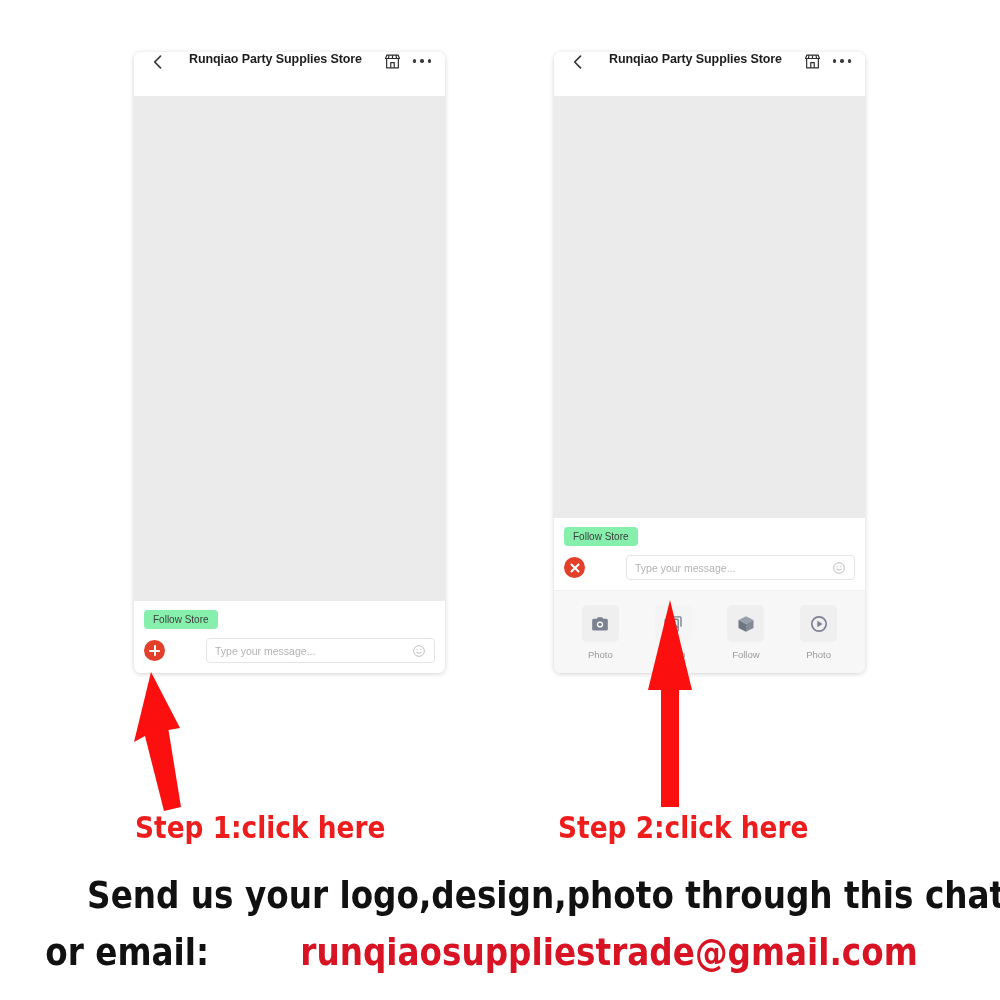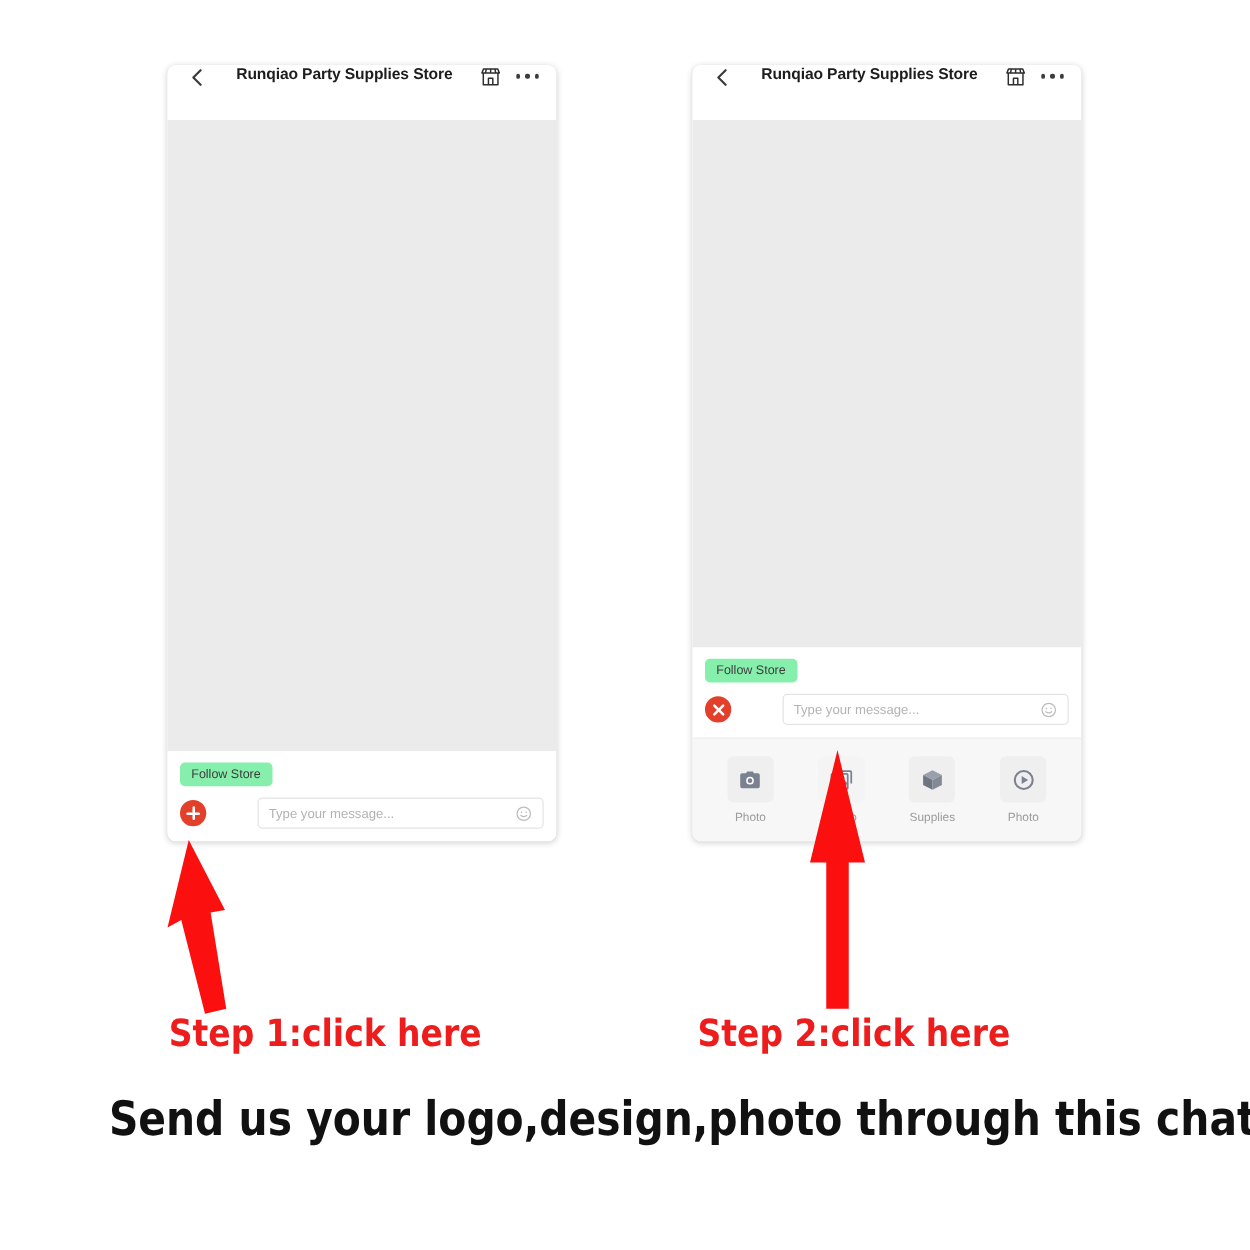--- a/index.html
+++ b/index.html
@@ -266,21 +266,21 @@
       </div>
 
       <div class="tray-item">
         <span class="tray-tile">
           <svg viewBox="0 0 24 24" width="20" height="20">
             <path d="M12 2.6 L21 7.3 L12 12 L3 7.3 Z" fill="#9aa0ab"></path>
             <path d="M3 7.3 L12 12 L12 21.4 L3 16.7 Z" fill="#6e7480"></path>
             <path d="M21 7.3 L12 12 L12 21.4 L21 16.7 Z" fill="#838995"></path>
           </svg>
         </span>
-        <span class="tray-label">Supplies</span>
+        <span class="tray-label">Follow</span>
       </div>
 
       <div class="tray-item">
         <span class="tray-tile">
           <svg viewBox="0 0 24 24" width="20" height="20">
             <circle cx="12" cy="12" r="8.6" fill="none" stroke="#7b8190" stroke-width="2"></circle>
             <path d="M10 8.2 L16.2 12 L10 15.8 Z" fill="#7b8190"></path>
           </svg>
         </span>
         <span class="tray-label">Photo</span>
@@ -301,14 +301,18 @@
     </svg>
   </div>
 
   <div class="step-text" id="step-1">Step 1:click here</div>
   <div class="step-text" id="step-2">Step 2:click here</div>
 
   <div class="line-big" id="line-1">
     <span class="sq">Send us your logo,design,photo through this chat window</span>
   </div>
 
+  <div class="line-big" id="line-2">
+    <span class="sq">or email:</span>
+    <span class="sq em" style="margin-left:14px;">runqiaosuppliestrade@gmail.com</span>
+  </div>
 
 </div>
 
 </body></html>

